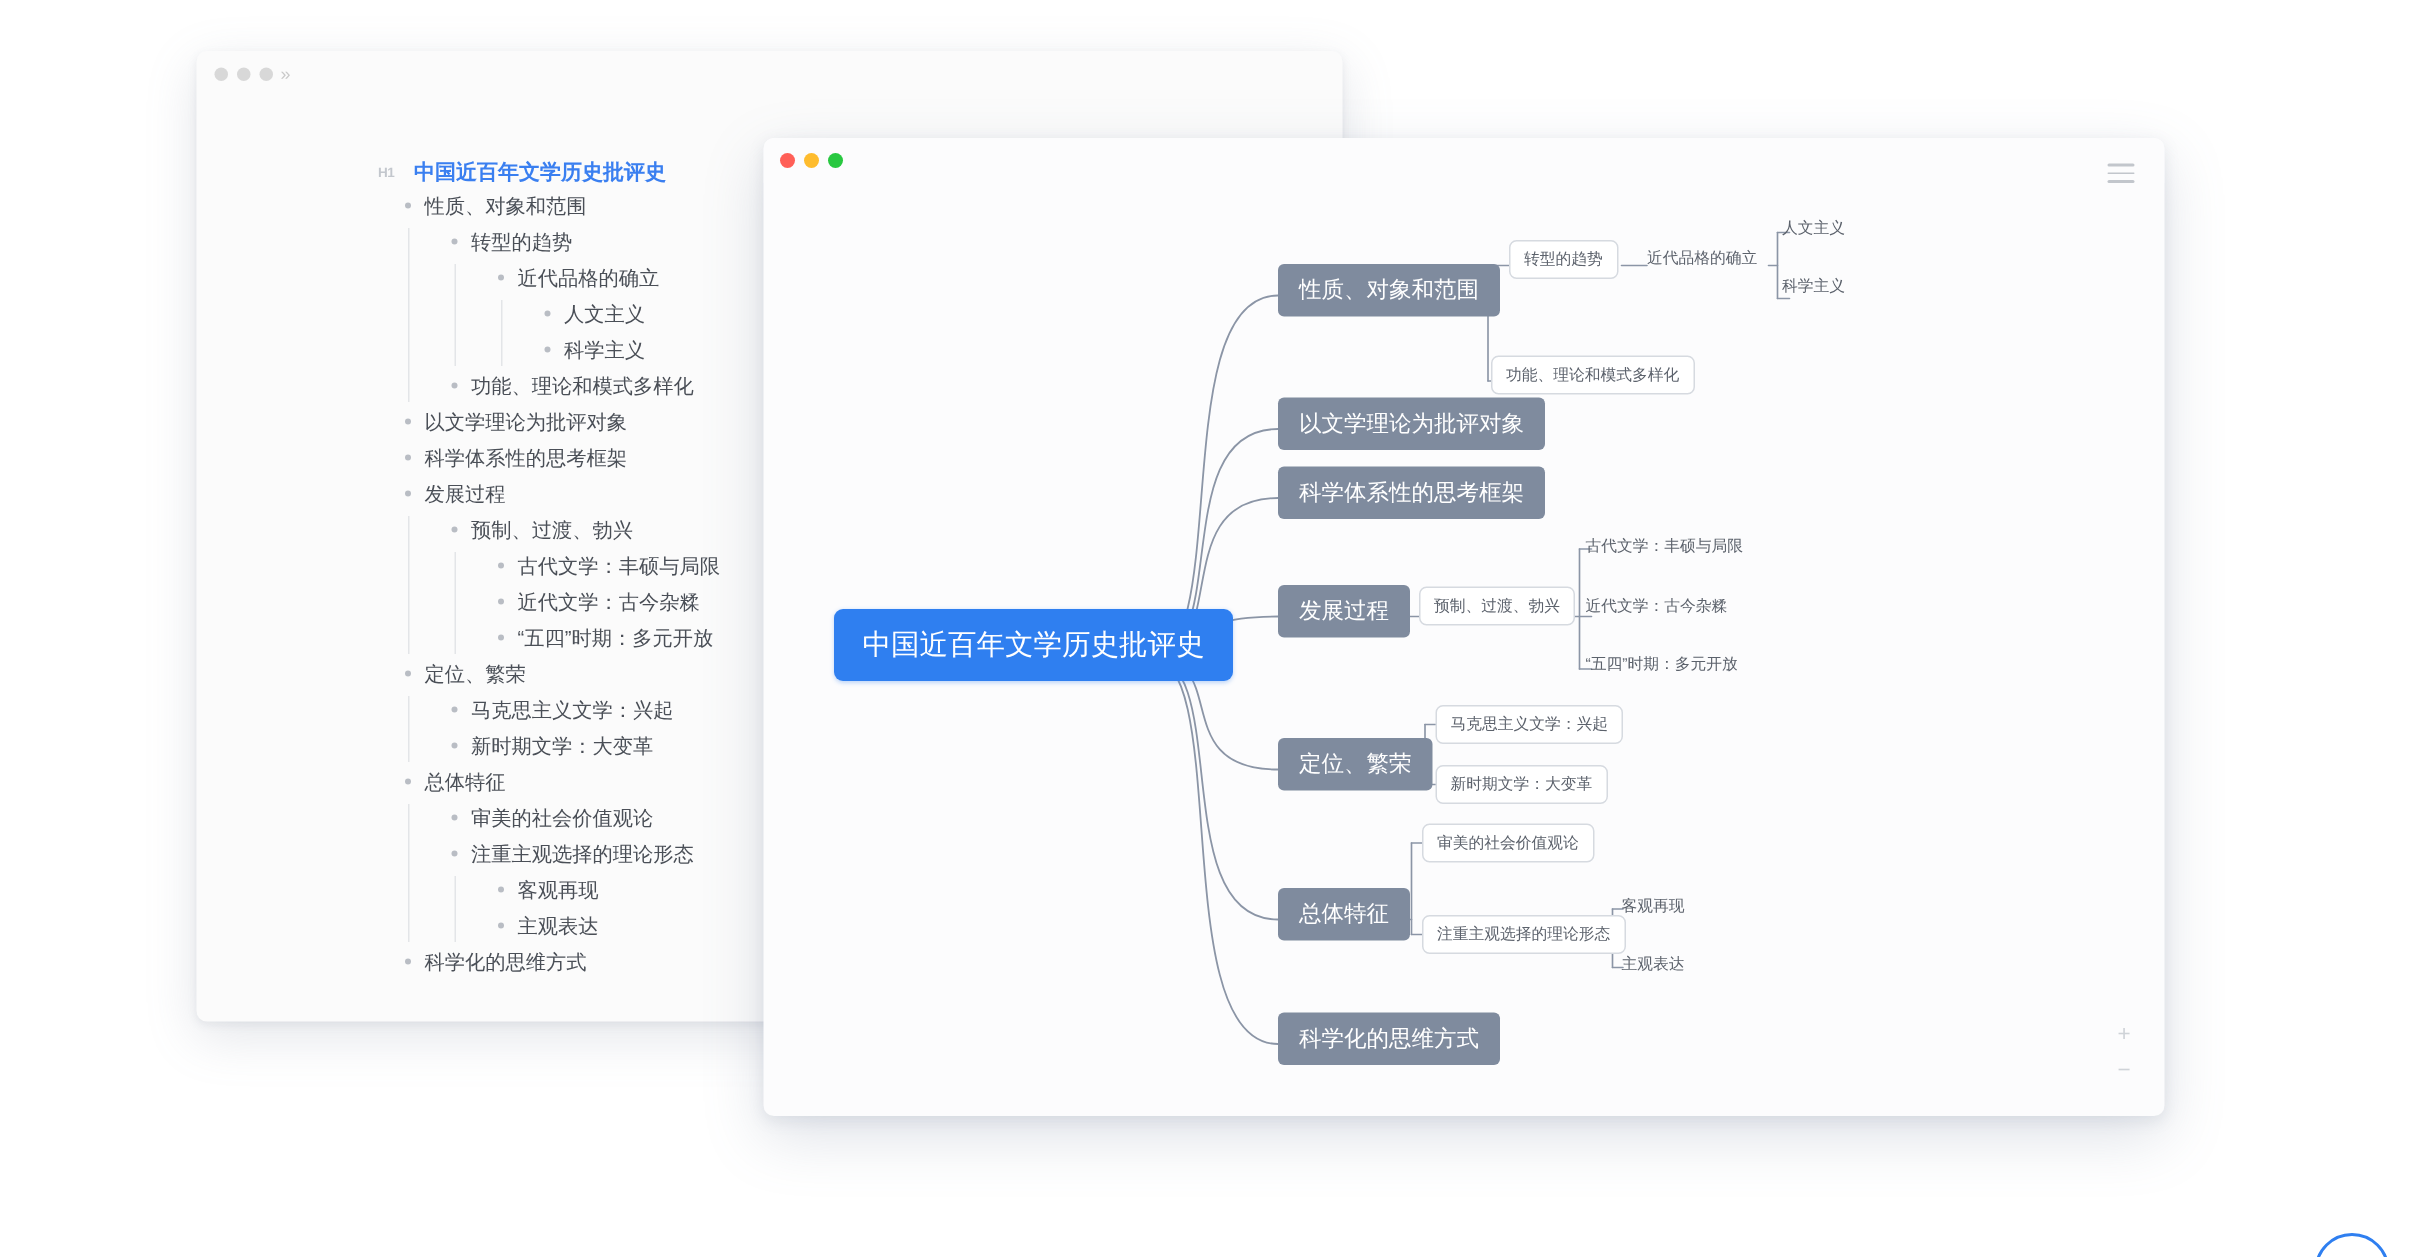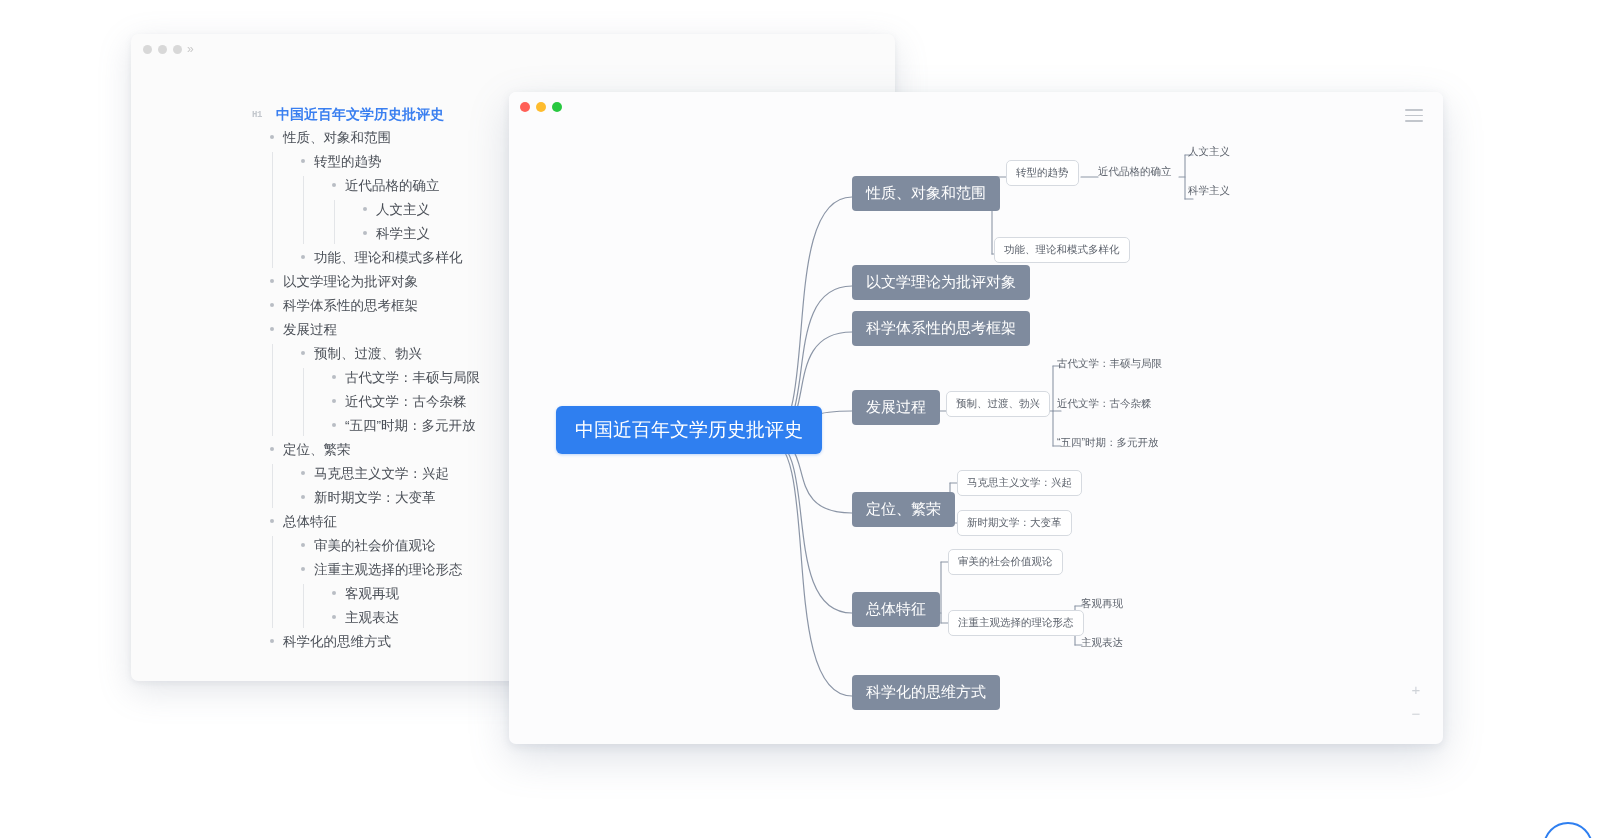--- a/index.html
+++ b/index.html
@@ -35,21 +35,21 @@
   }
 
   .ol-row{position:relative;height:24px;line-height:24px;white-space:nowrap;}
   .ol-title{
     color:#3a7ff0;font-weight:bold;font-size:14px;
     position:relative;padding-left:145px;
   }
   .h1-tag{
     position:absolute;left:121px;top:1px;
     font-size:9px;color:#c3c7cd;letter-spacing:-.3px;
-    font-family:Liberation Mono, monospace;
+    font-family:Liberation Sans, sans-serif;
   }
   .ol-item{font-size:13.5px;color:#4a4f57;}
   .ol-item .bullet{
     display:inline-block;width:4px;height:4px;border-radius:50%;
     background:#b9bdc4;vertical-align:middle;margin-right:9px;
     position:relative;top:-1px;
   }
   .lv1{padding-left:139px}
   .lv2{padding-left:170px}
   .lv3{padding-left:201px}

